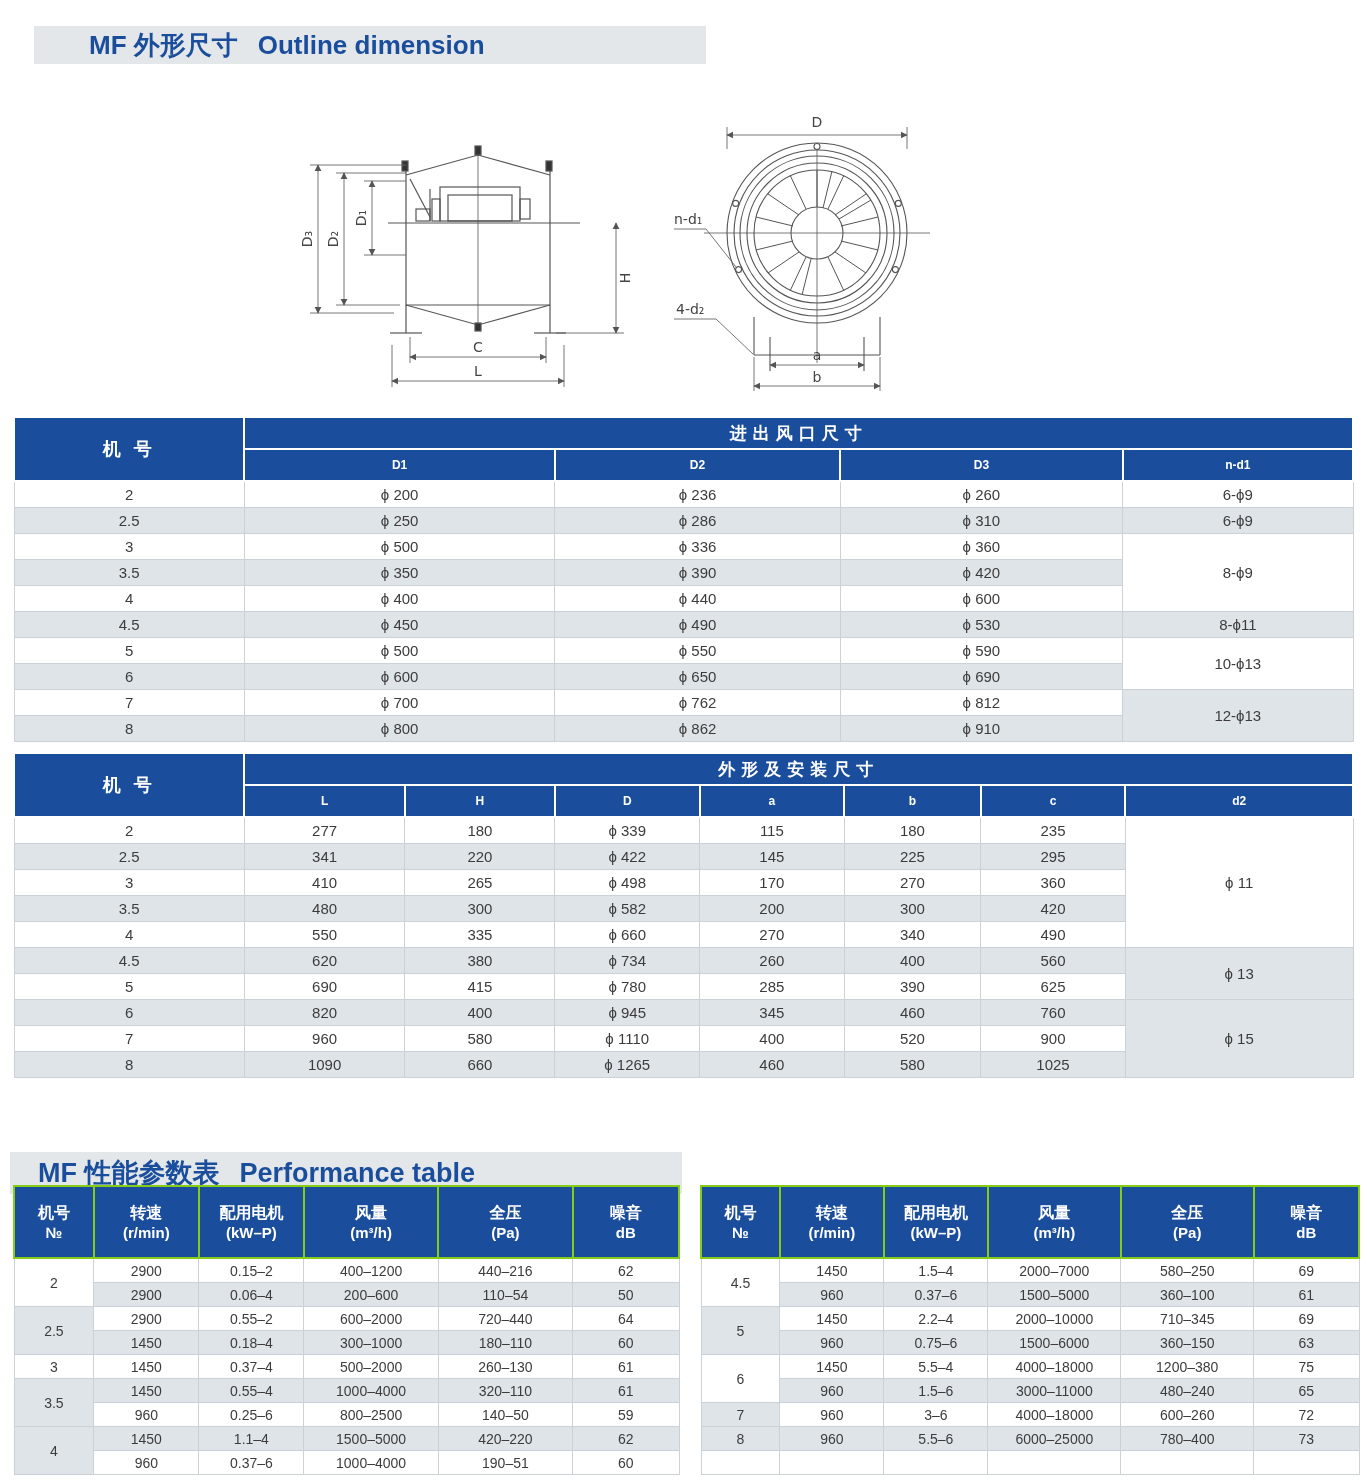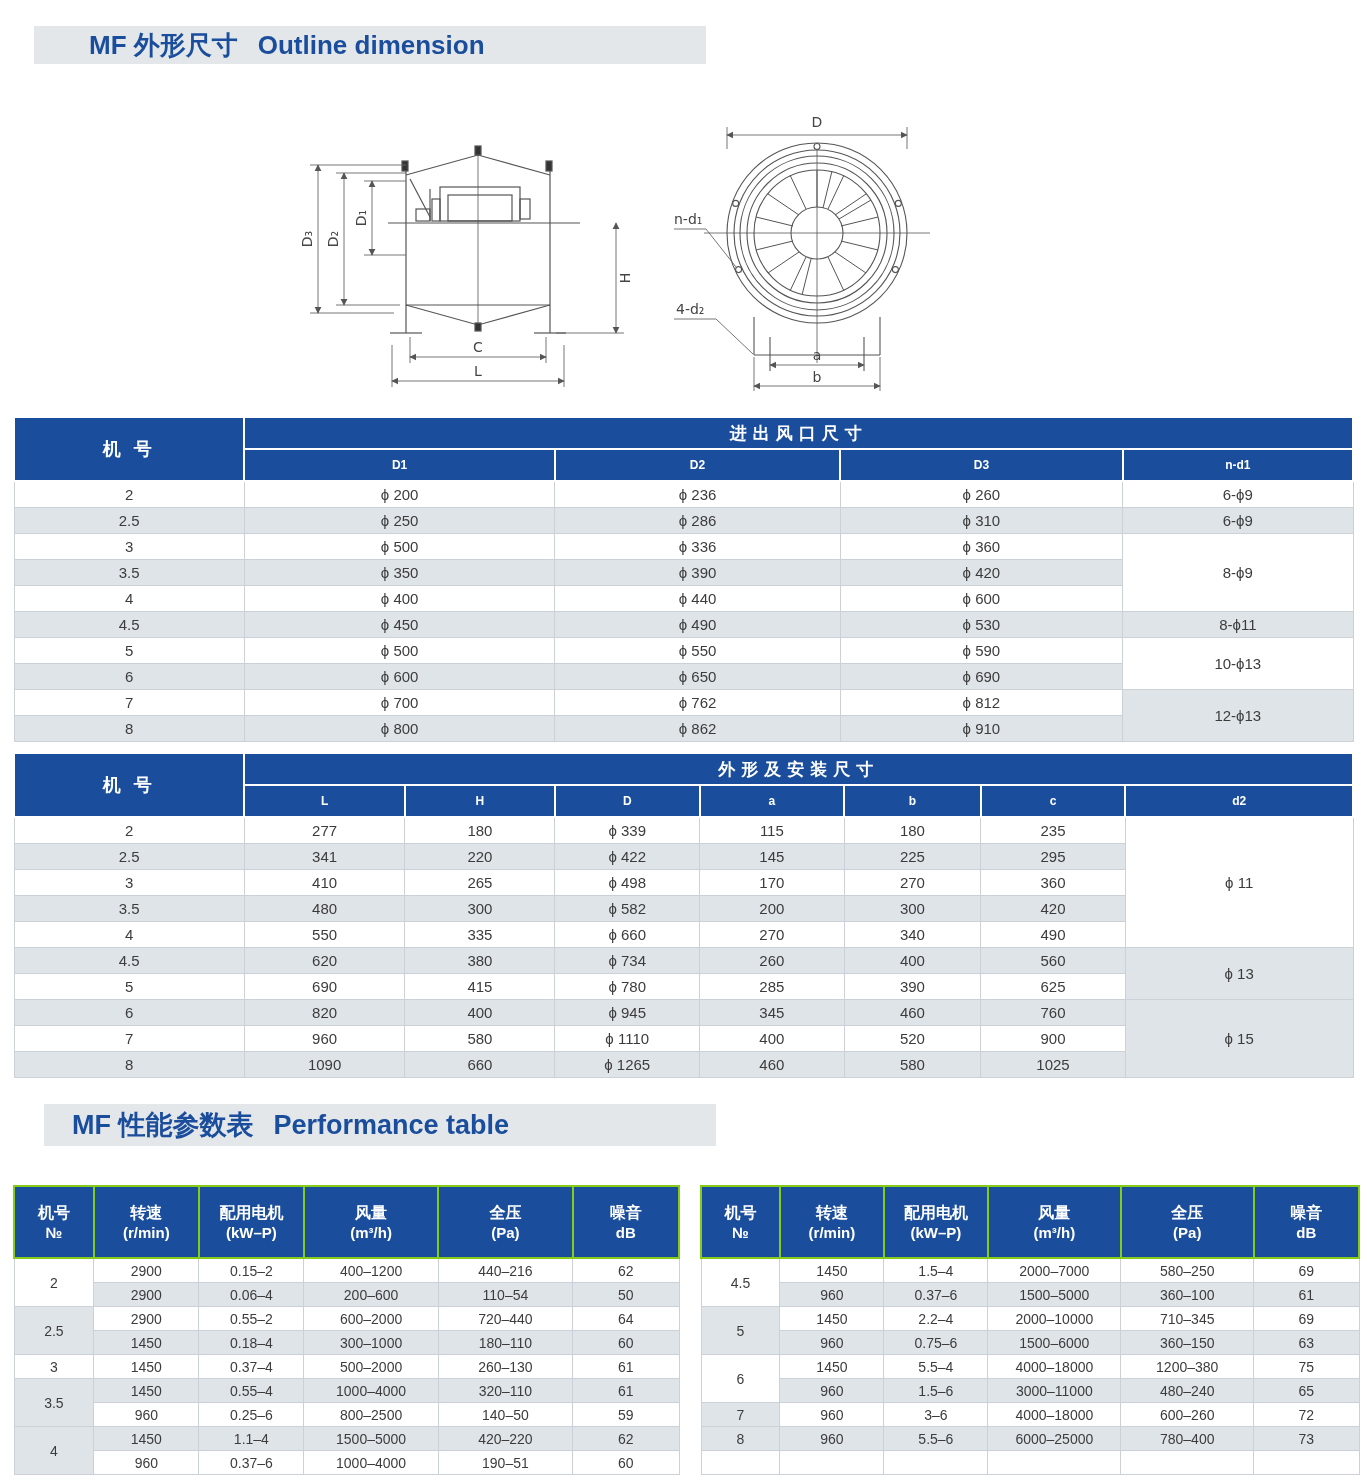--- a/index.html
+++ b/index.html
@@ -12,21 +12,21 @@
     --blue:#1A4E9C;
     --shade:#DFE4E9;
     --band:#E3E7EA;
     --line:#CBD1D6;
     --outer:#A9B1B8;
     --ink:#3C3C3C;
   }
   
   .band{position:absolute;background:var(--band);display:flex;align-items:center;}
   .band1{left:10px;top:26px;width:672px;height:38px;margin-left:24px;}
-  .band2{left:10px;top:1104px;width:672px;height:42px;margin-left:34px;}
+  .band2{left:10px;top:1152px;width:672px;height:42px;}
   .band .t{color:var(--blue);font-weight:bold;white-space:nowrap;}
   .band1 .t{font-size:26px;margin-left:55px;}
   .band2 .t{font-size:27px;margin-left:28px;}
   .band .en{margin-left:20px;}
 
   
   .draw{position:absolute;}
   .draw svg{display:block;}
   .draw text{font-size:14px;fill:#444;font-family:"DejaVu Sans",sans-serif;}
 

